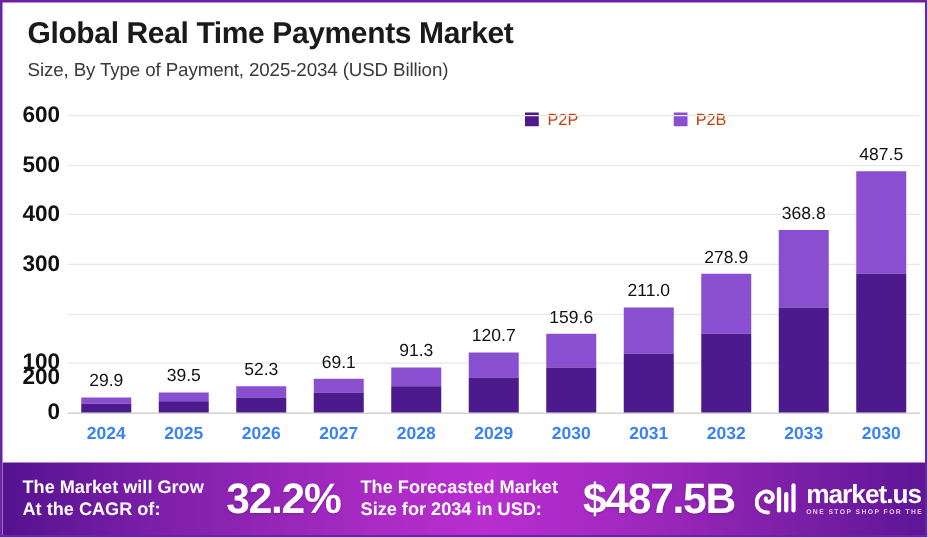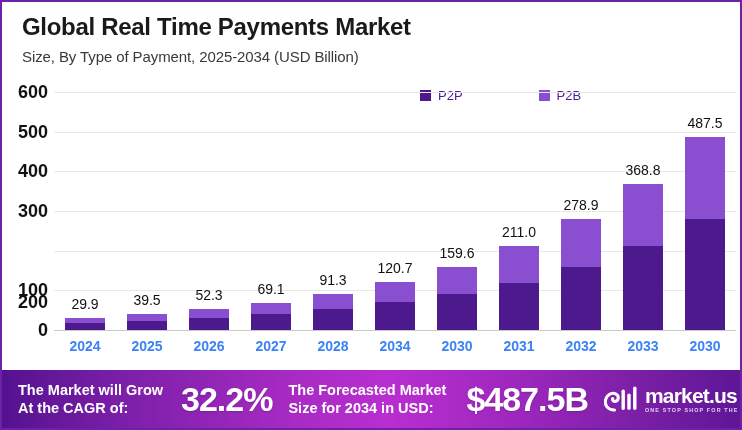--- a/index.html
+++ b/index.html
@@ -55,21 +55,21 @@
     align-items: center;
     gap: 7px;
   }
   .legend-swatch {
     width: 11px;
     height: 11px;
     display: block;
   }
   .legend-label {
     font-size: 13px;
-    color: #4c1d95;
+    color: #c2410c;
     font-weight: 500;
   }
 
   
   #plot {
     position: absolute;
     left: 0;
     top: 78px;
     width: 742px;
     height: 252px;
@@ -342,21 +342,21 @@
         </div>
       </div>
   </div>
 
   <div id="x-axis">
       <div class="x-tick">2024</div>
       <div class="x-tick">2025</div>
       <div class="x-tick">2026</div>
       <div class="x-tick">2027</div>
       <div class="x-tick">2028</div>
-      <div class="x-tick">2034</div>
+      <div class="x-tick">2029</div>
       <div class="x-tick">2030</div>
       <div class="x-tick">2031</div>
       <div class="x-tick">2032</div>
       <div class="x-tick">2033</div>
       <div class="x-tick">2030</div>
     </div>
 
   <div id="banner">
     <div class="banner-caption">
       <span>The Market will Grow</span><br>

